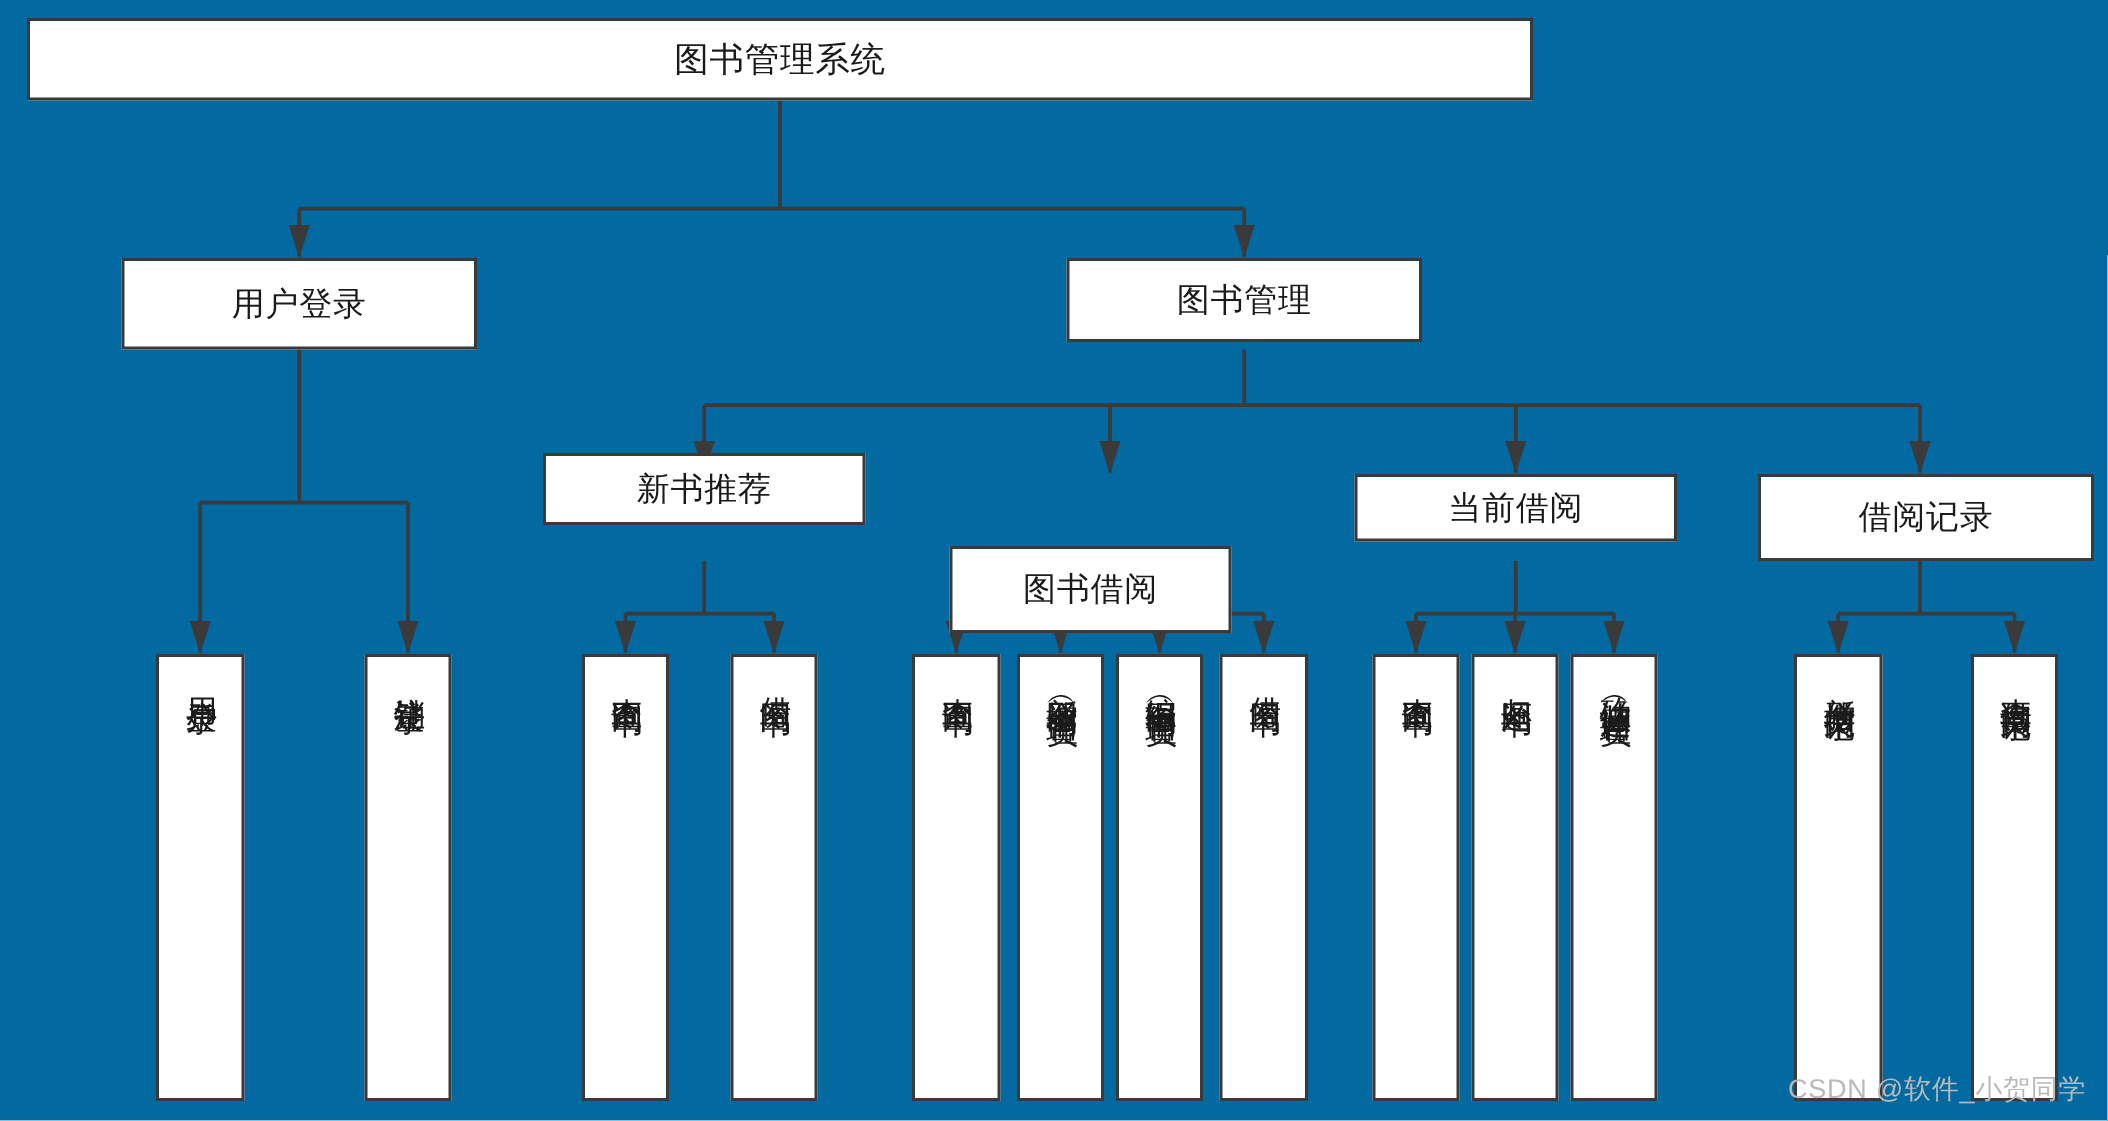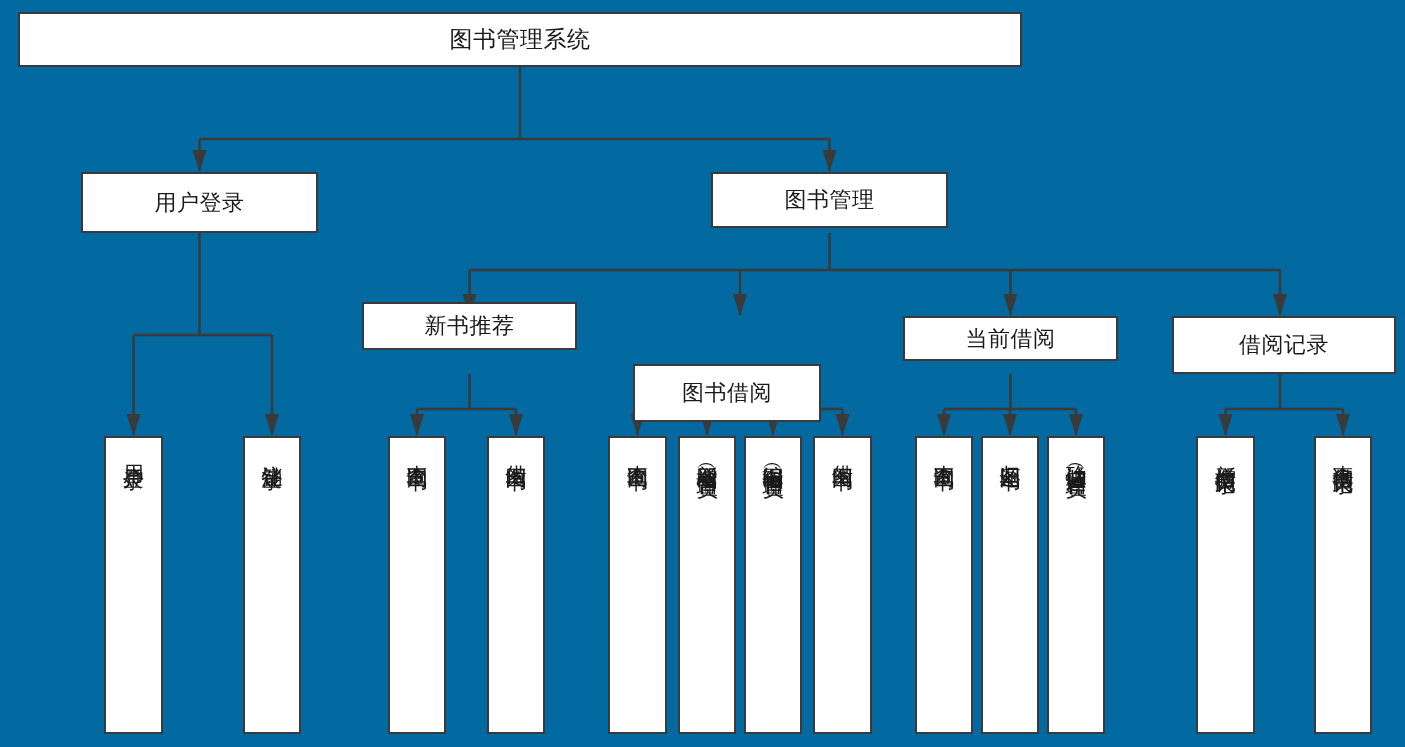--- a/index.html
+++ b/index.html
@@ -187,13 +187,14 @@
       <div class="node vert" style="left: 1047px; top: 436px; width: 58px; height: 298px; border-color: rgb(58, 58, 58); background: rgb(255, 255, 255);">
         <span class="node-label">确认归还（管理员）</span>
       </div>
       <div class="node vert" style="left: 1196px; top: 436px; width: 59px; height: 298px; border-color: rgb(58, 58, 58); background: rgb(255, 255, 255);">
         <span class="node-label">新增借阅记录</span>
       </div>
       <div class="node vert" style="left: 1314px; top: 436px; width: 58px; height: 298px; border-color: rgb(58, 58, 58); background: rgb(255, 255, 255);">
         <span class="node-label">查询借阅记录</span>
       </div>
     </div>
+  <div class="watermark" style="left: 1192px; top: 714px; color: rgb(185, 185, 185);">CSDN @软件_小贺同学</div>
 </div>
 
 </body></html>

